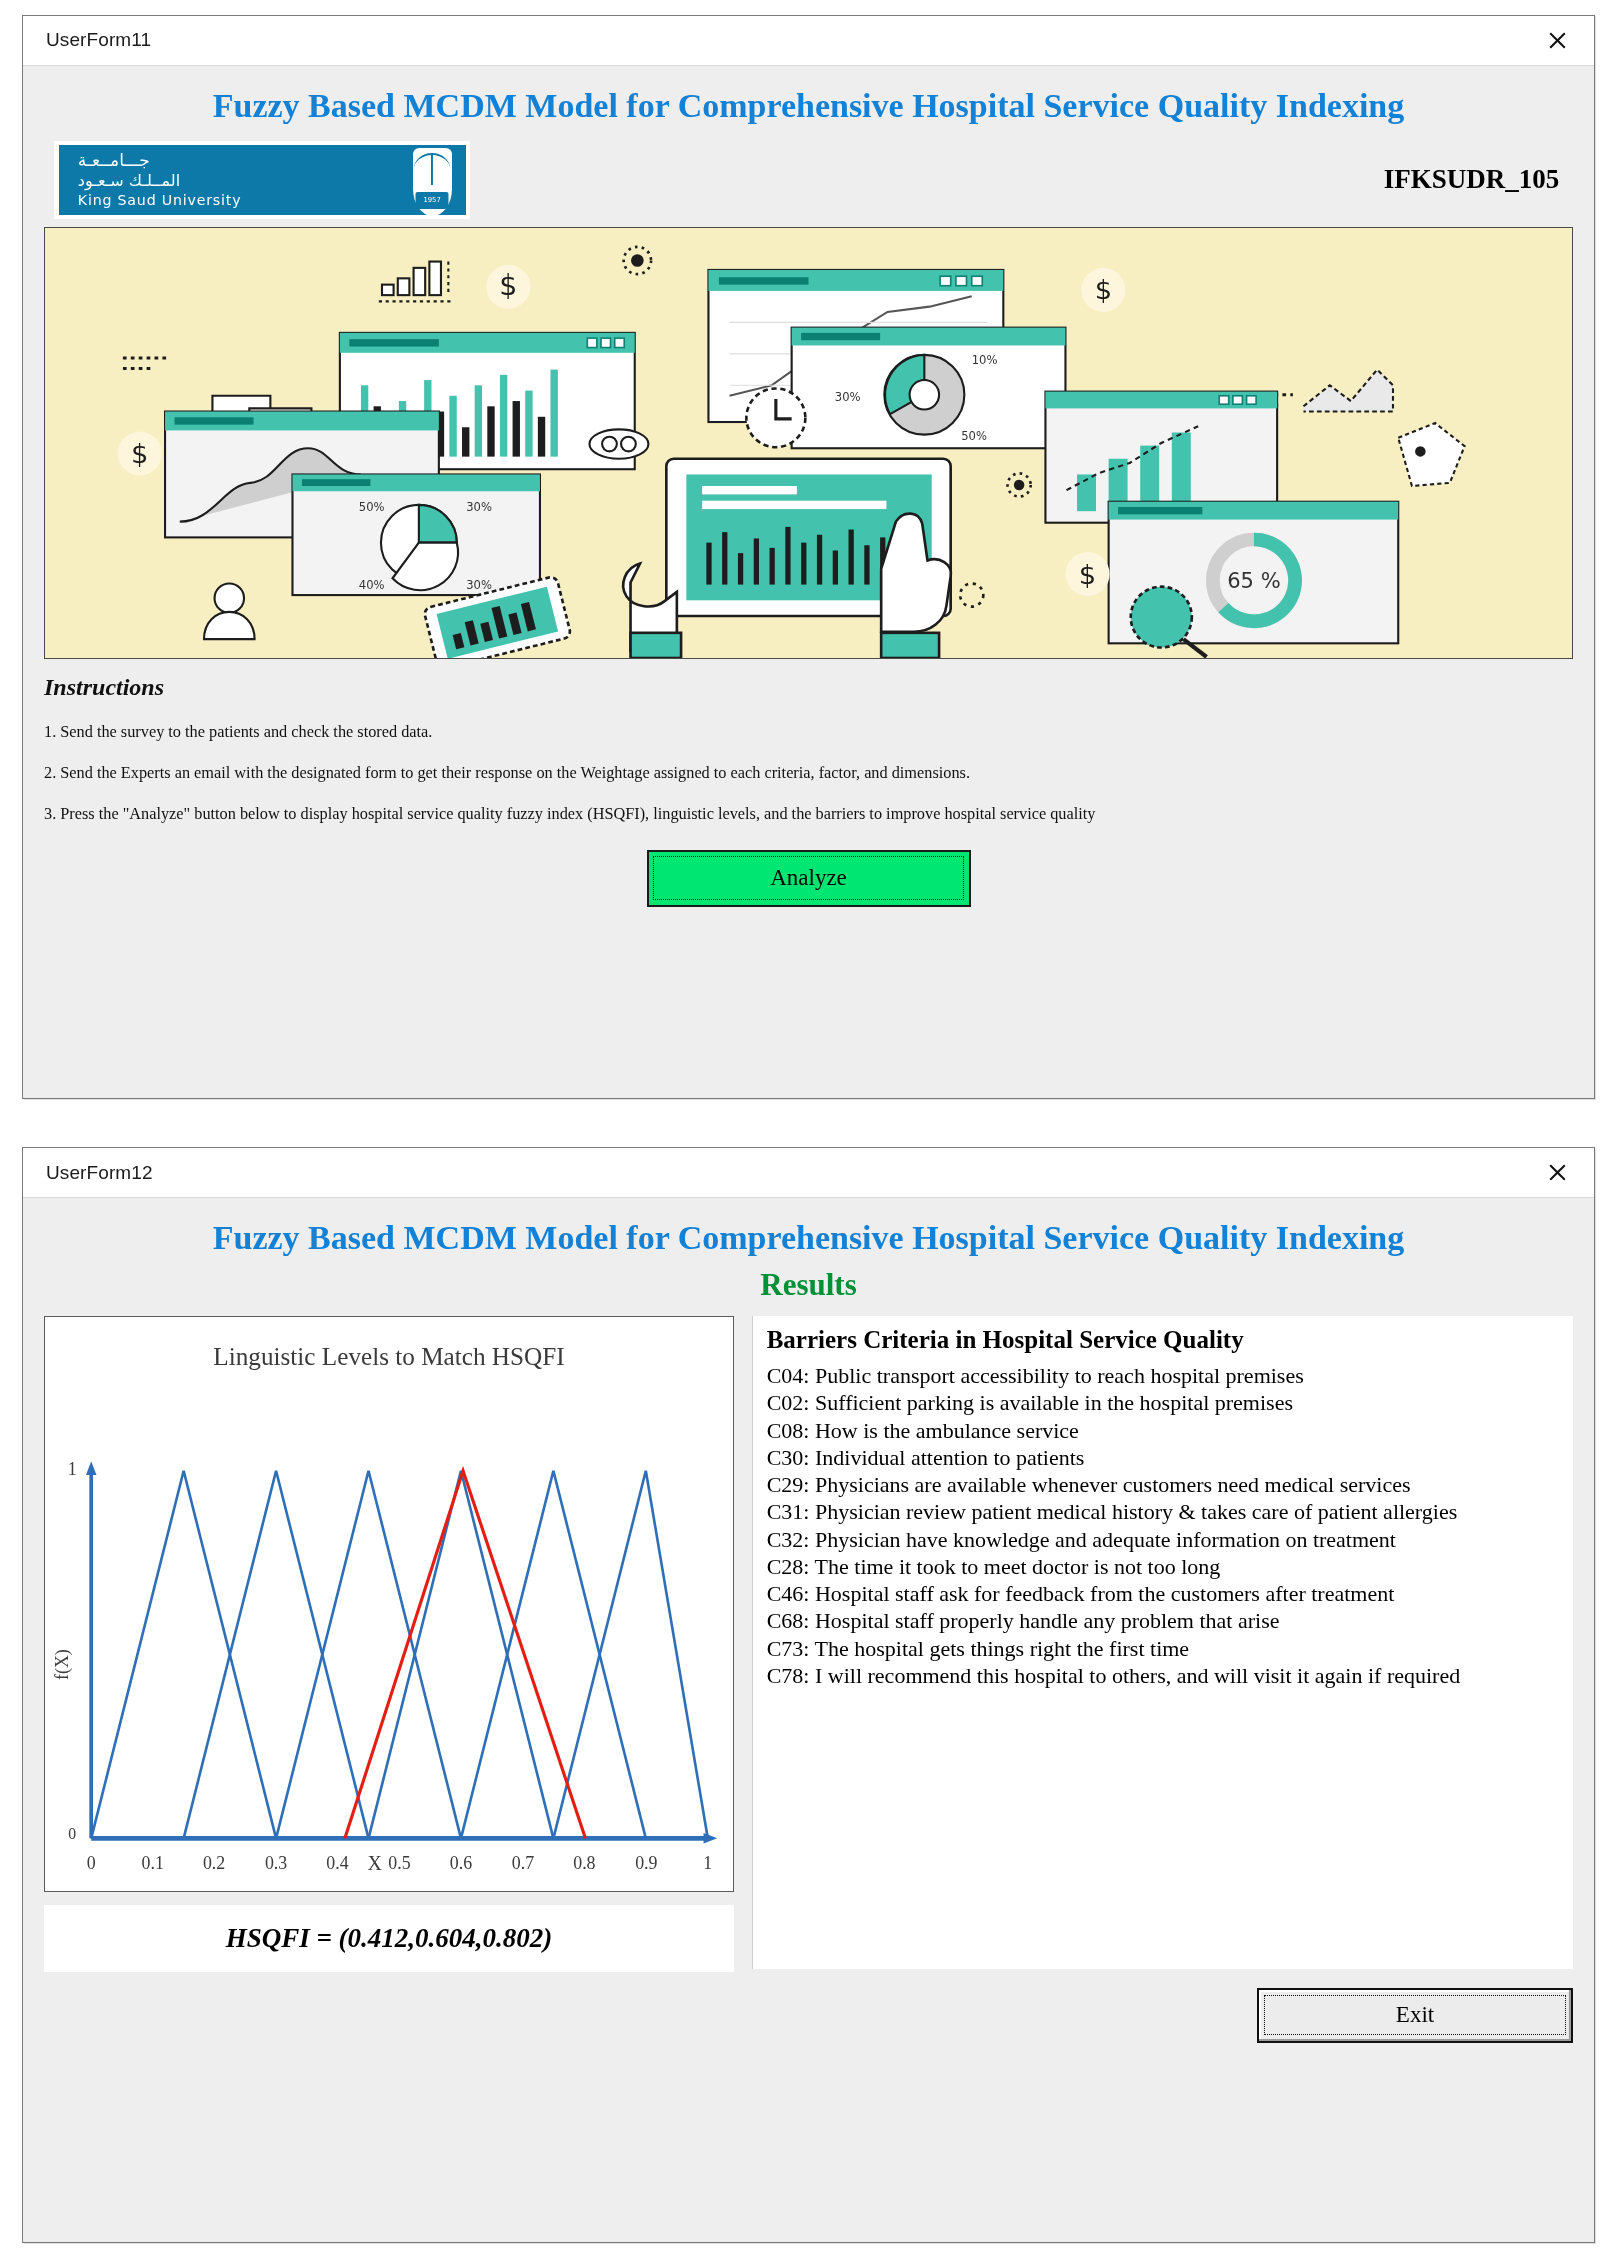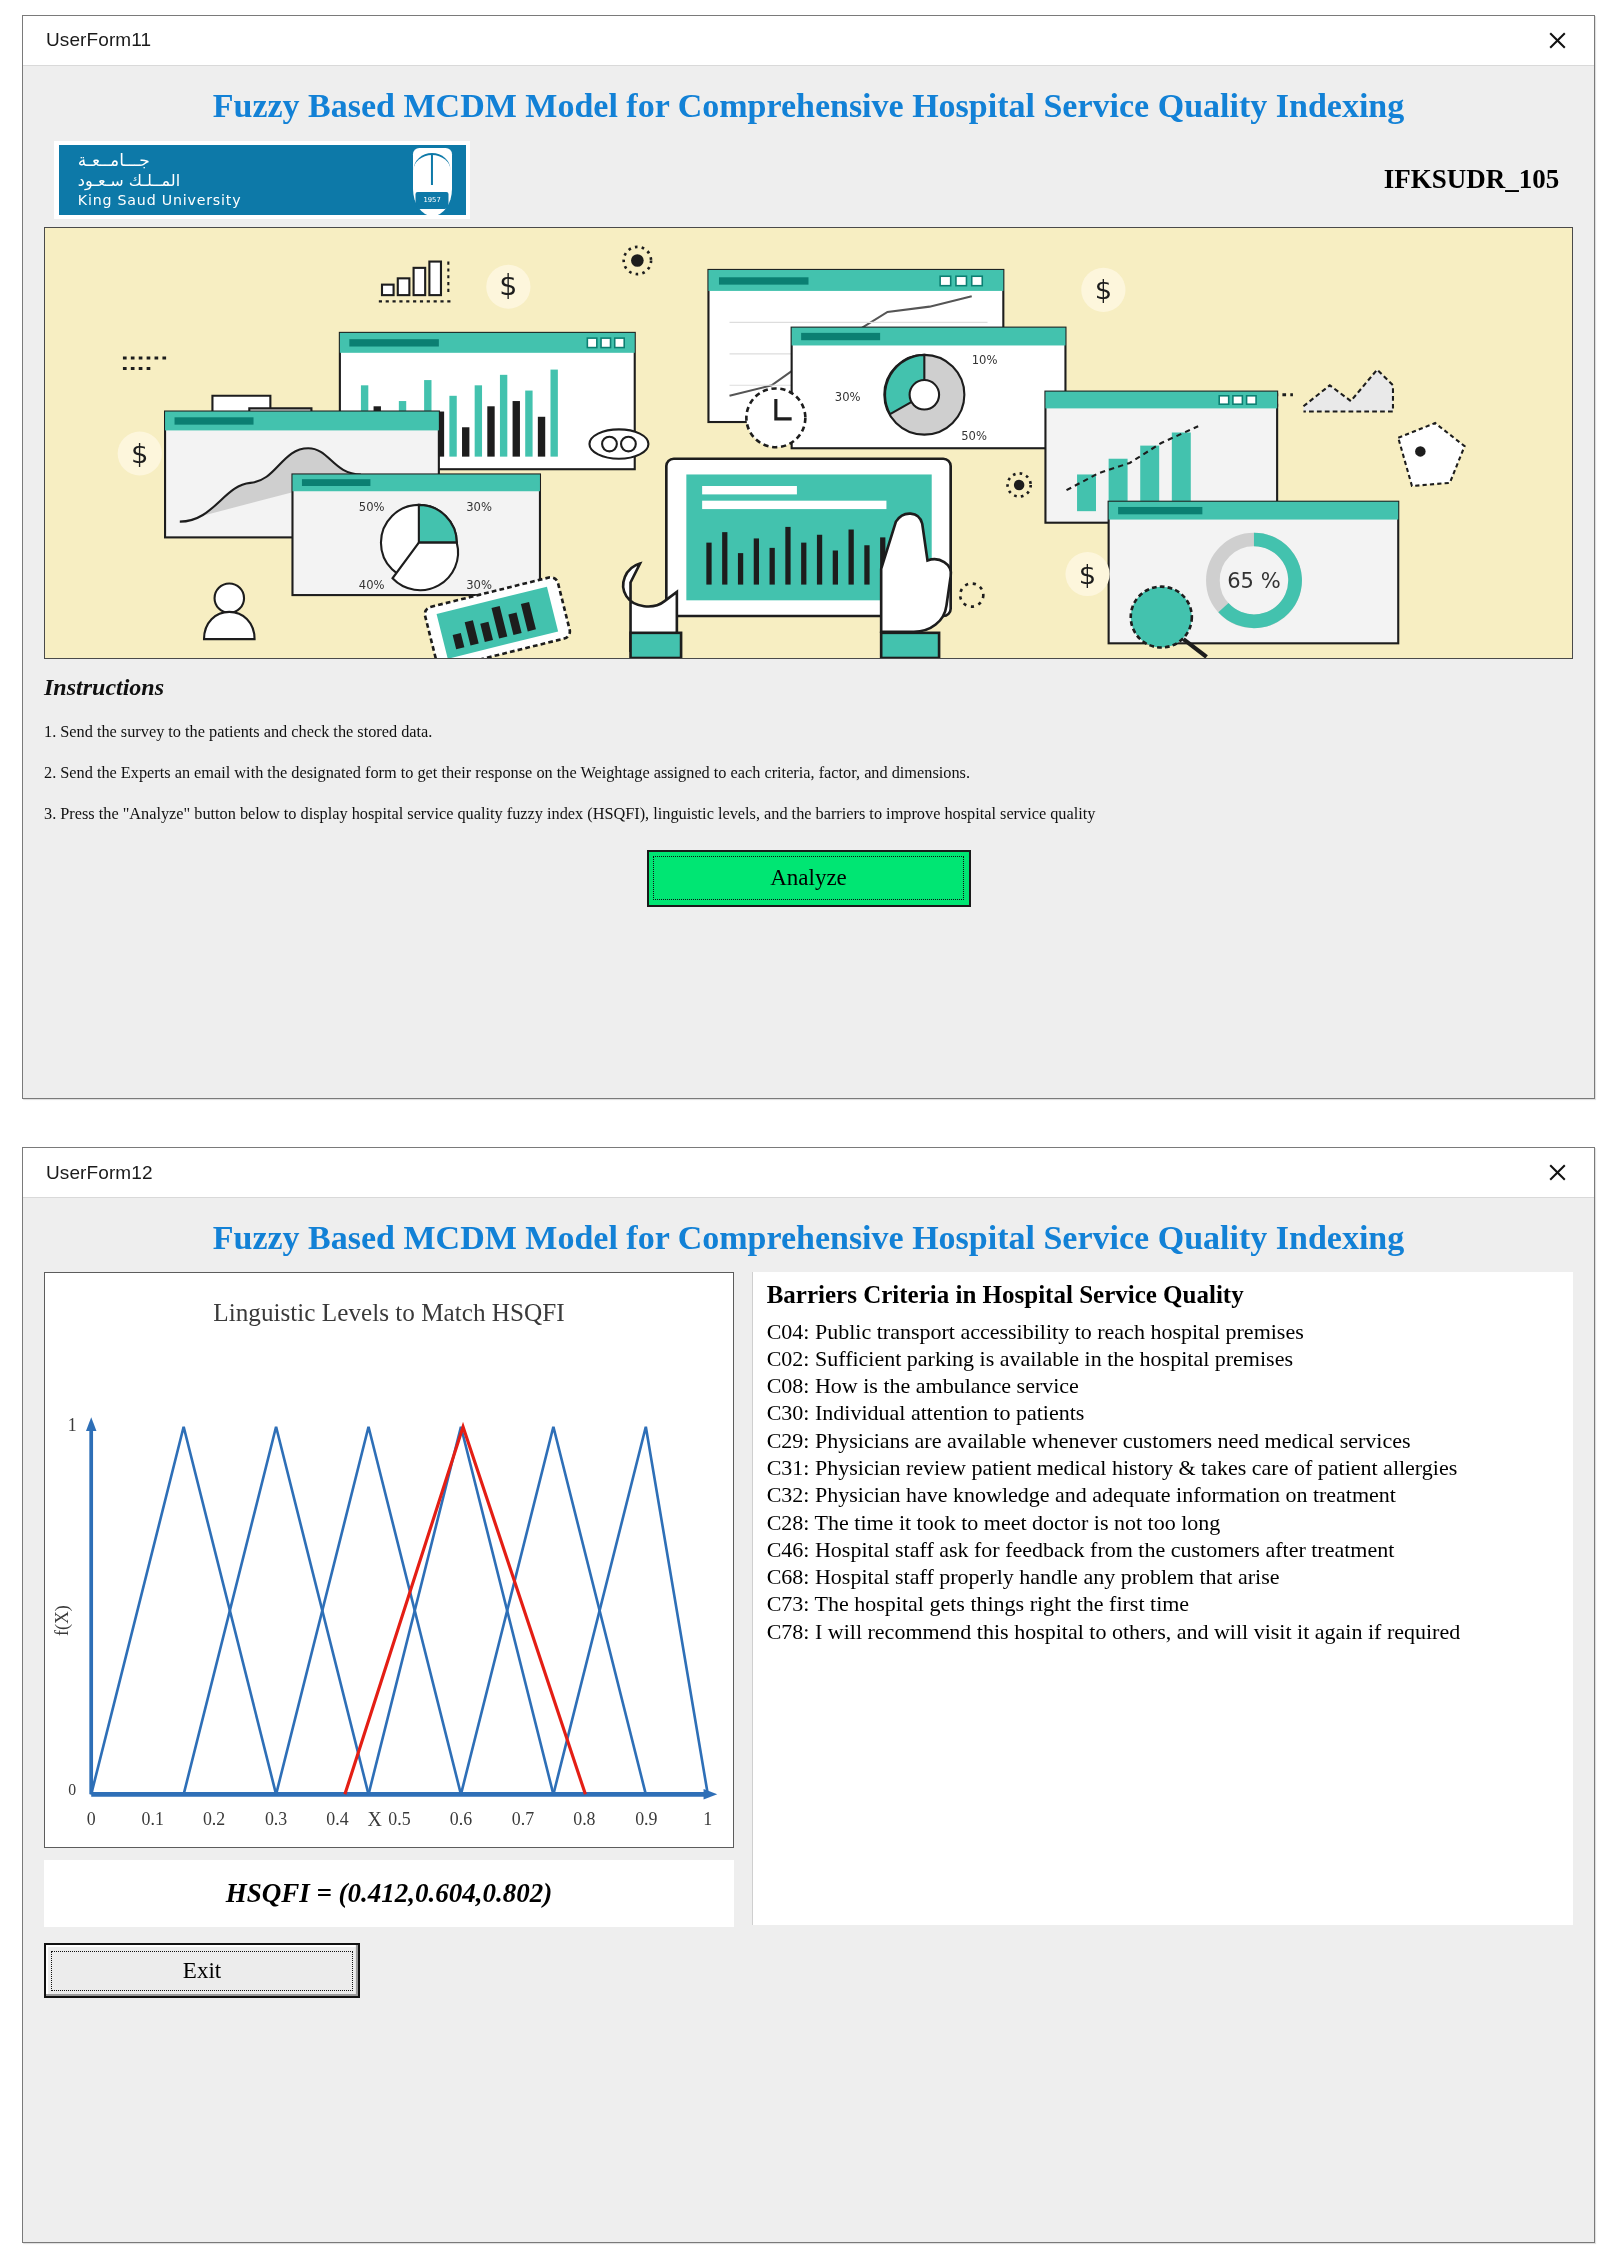--- a/index.html
+++ b/index.html
@@ -184,21 +184,21 @@
   .barriers-title {
     font-size:25px; font-weight:bold; color:#000;
     font-family:"Liberation Serif", serif;
     margin-bottom:8.4px;
   }
   .barrier-line {
     font-size:22px; color:#000; line-height:1.24;
     font-family:"Liberation Serif", serif;
   }
 
-  .exit-row { display:flex; justify-content:flex-start; margin-top:16px; padding-bottom:23px; }
+  .exit-row { display:flex; justify-content:flex-end; margin-top:16px; padding-bottom:23px; }
   .exit-btn {
     width:316px; height:55px;
     background:#ececec;
     border:2.1px solid #111;
     box-shadow: inset -2.1px -2.1px 0 #9a9a9a, inset 2.1px 2.1px 0 #ffffff;
     display:flex; align-items:center; justify-content:center;
     font-size:23px; color:#000;
     font-family:"Liberation Serif", serif;
     cursor:pointer; position:relative;
   }
@@ -486,20 +486,21 @@
       <div class="close-x">
         <svg width="25" height="25" viewBox="0 0 48 48" aria-hidden="true">
           <line x1="10" y1="10" x2="38" y2="38" stroke="#111" stroke-width="4"></line>
           <line x1="38" y1="10" x2="10" y2="38" stroke="#111" stroke-width="4"></line>
         </svg>
       </div>
     </div>
 
     <div class="form-body">
       <div class="main-title">Fuzzy Based MCDM Model for Comprehensive Hospital Service Quality Indexing</div>
+      <div class="sub-title">Results</div>
 
       <div class="results-row">
 
         <div>
           <div class="chart-card">
             <svg viewBox="0 0 1310 1090" preserveAspectRatio="none" aria-hidden="true">
               <rect x="0" y="0" width="1310" height="1090" fill="#ffffff"></rect>
 
               <text id="chart-title" x="655" y="92" text-anchor="middle" font-family="Liberation Serif, serif" font-size="48" fill="#3a3a3a">Linguistic Levels to Match HSQFI</text>
 

